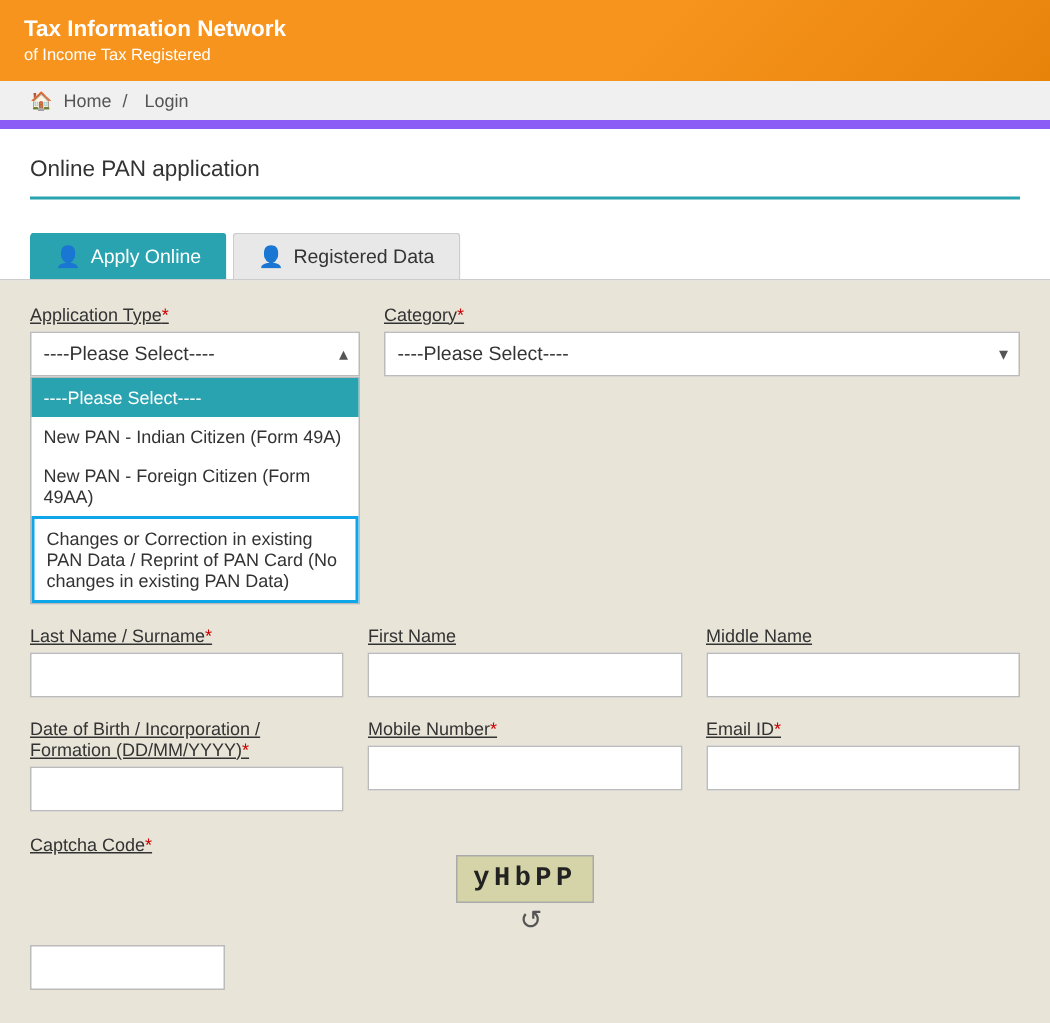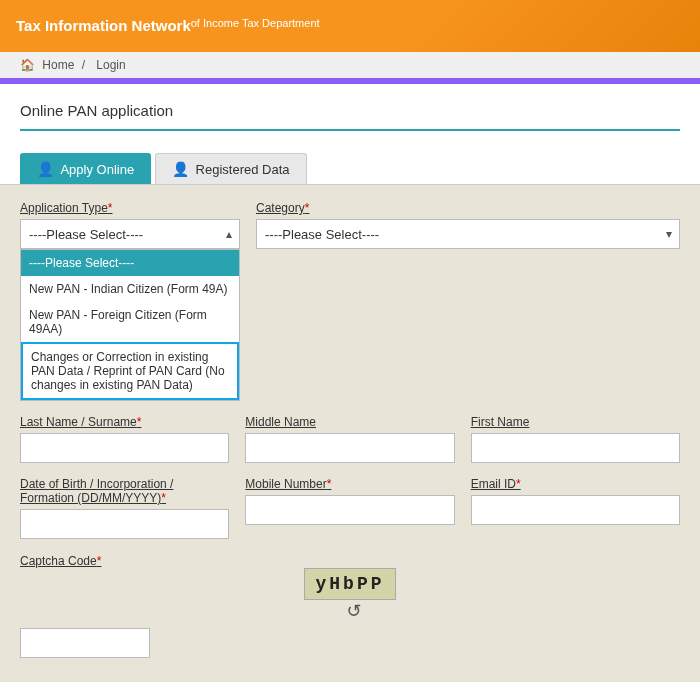--- a/index.html
+++ b/index.html
@@ -8,21 +8,21 @@
     
     .header {
       background: linear-gradient(135deg, #f7941d 0%, #f7941d 60%, #e8830a 100%);
       padding: 10px 16px;
       display: flex;
       align-items: center;
       min-height: 52px;
     }
     .header-logo-text {
       display: flex;
-      flex-direction: row;
+      flex-direction: column;
     }
     .header-title-main {
       color: #fff;
       font-size: 15px;
       font-weight: bold;
       line-height: 1.3;
     }
     .header-title-sub {
       color: #fff;
       font-size: 11px;
@@ -217,21 +217,21 @@
     }
 
     .house-icon { font-size: 12px; }
   </style>
 </head>
 <body>
 
 <div class="header">
   <div class="header-logo-text">
     <span class="header-title-main">Tax Information Network</span>
-    <span class="header-title-sub">of Income Tax Department</span>
+    <span class="header-title-sub">of Income Tax Registered</span>
   </div>
 </div>
 
 <div class="breadcrumb">
   <span class="house-icon">🏠</span>
   <a href="#">Home</a>
   <span>/</span>
   <span>Login</span>
 </div>
 
@@ -285,25 +285,25 @@
   </div>
 
   <div class="form-row" style="margin-top: 0;">
     <div class="form-group">
       <label class="form-label">
         <span>Last Name / Surname</span><span class="req">*</span>
       </label>
       <input type="text" class="form-input-full" style="">
     </div>
     <div class="form-group">
+      <label class="form-label">First Name</label>
+      <input type="text" class="form-input-full" style="">
+    </div>
+    <div class="form-group">
       <label class="form-label">Middle Name</label>
-      <input type="text" class="form-input-full" style="">
-    </div>
-    <div class="form-group">
-      <label class="form-label">First Name</label>
       <input type="text" class="form-input-full" style="">
     </div>
   </div>
 
   <div class="form-row">
     <div class="form-group">
       <label class="form-label">
         <span>Date of Birth / Incorporation / Formation (DD/MM/YYYY)</span><span class="req">*</span>
       </label>
       <input type="text" class="form-input-full" style="">

